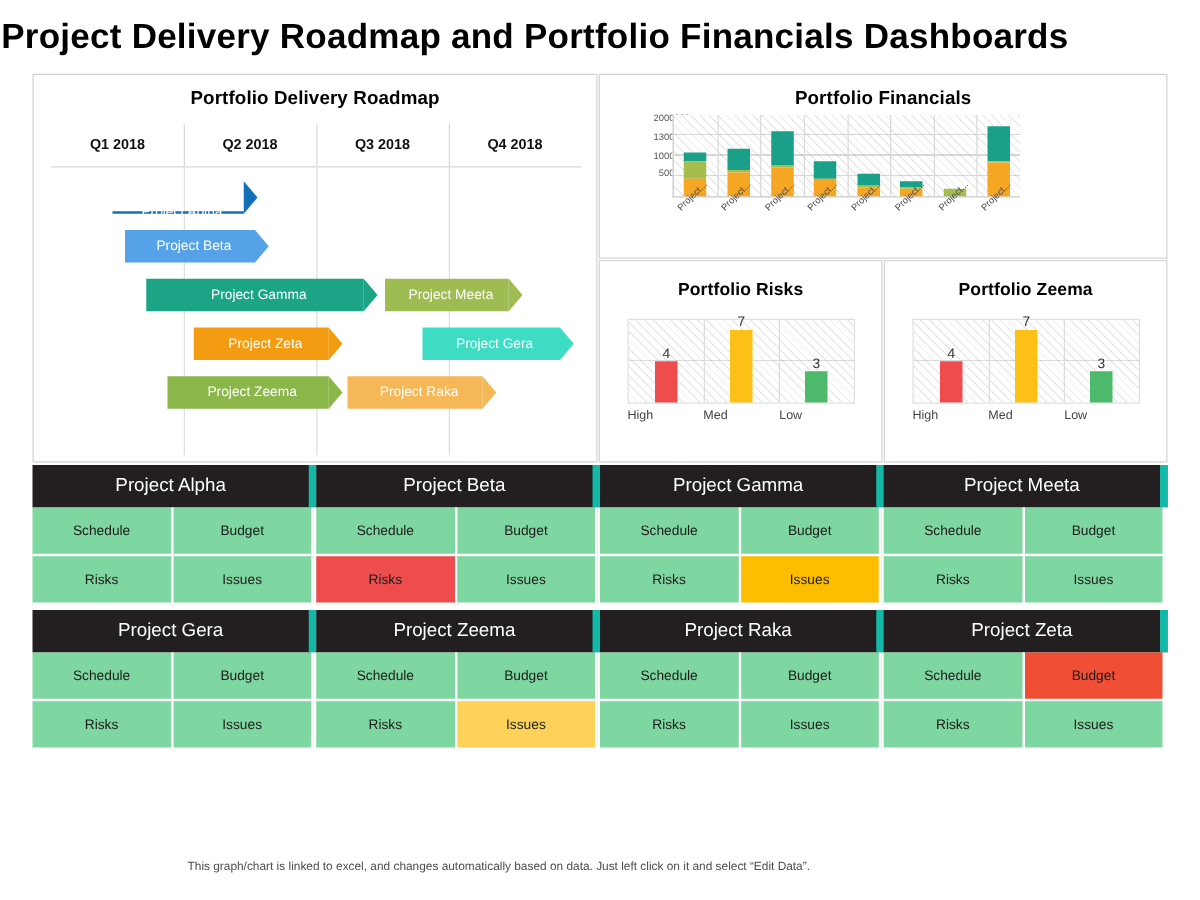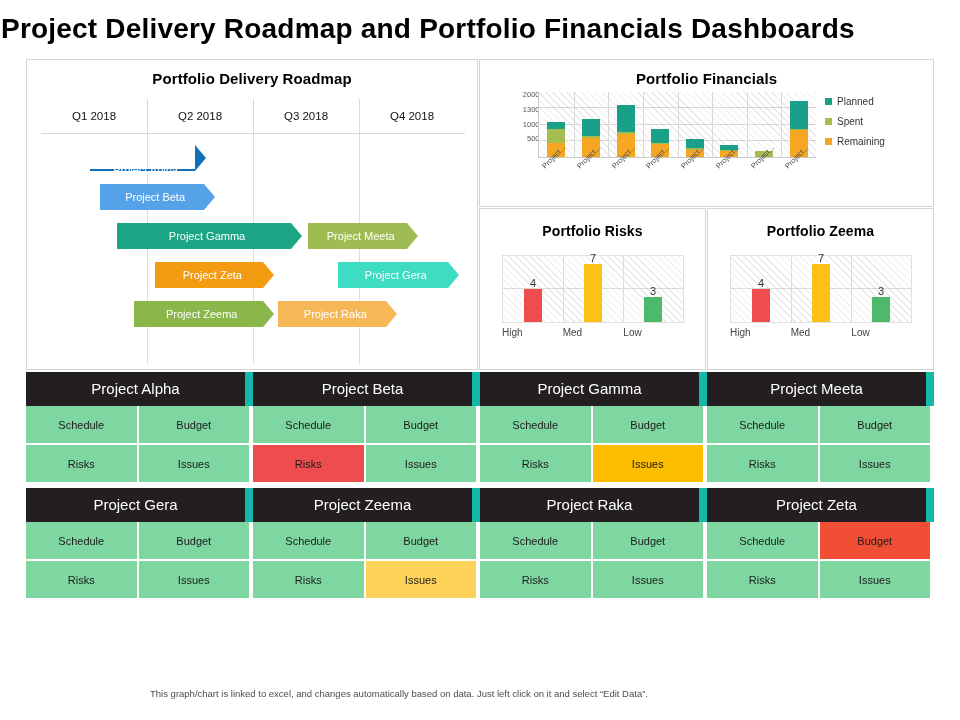--- a/index.html
+++ b/index.html
@@ -26,21 +26,21 @@
 
   .panel-title{
     text-align:center;font-size:15px;font-weight:bold;color:#000;
     padding-top:10px;letter-spacing:.1px;
   }
   #risks-panel .panel-title,#issues-panel .panel-title{font-size:14px;padding-top:14px;}
 
   
   .rm-body{position:absolute;left:0;top:33px;width:450px;height:277px;}
   .rm-quarters{position:absolute;left:14px;top:8px;width:424px;height:30px;display:flex;}
-  .rm-q{flex:1;text-align:center;font-size:11.5px;font-weight:normal;color:#111;
+  .rm-q{flex:1;text-align:center;font-size:11.5px;font-weight:bold;color:#111;
         line-height:30px;position:relative;}
   .rm-q + .rm-q:before{content:"";position:absolute;left:0;top:-2px;bottom:-2px;width:1px;background:#d9d9d9;}
   .rm-hrule{position:absolute;left:14px;top:40px;width:424px;height:1px;background:#d9d9d9;}
 
   .rm-lanes{position:absolute;left:14px;top:41px;width:424px;height:230px;}
   .rm-vline{position:absolute;top:0;bottom:0;width:1px;background:#dedede;}
 
   .arrow{
     position:absolute;height:26px;line-height:26px;
     color:#ffffff;font-size:11px;white-space:nowrap;
@@ -110,21 +110,21 @@
   .mini-xlabels{position:absolute;left:22px;top:78px;width:182px;display:flex;}
   .mini-xl{flex:1;font-size:10px;color:#444;}
 
   
   .status-grid{position:absolute;left:26px;top:372px;width:908px;}
   .sg-row{display:flex;}
   .sg-proj{width:227px;box-sizing:border-box;}
   .sg-head{
     background:#231f20;color:#ffffff;text-align:center;
     font-size:15px;height:34px;line-height:34px;
-    border-right:8px solid #14b8a6;box-sizing:border-box;white-space:nowrap;
+    border-right:6px solid #14b8a6;box-sizing:border-box;white-space:nowrap;
   }
   .sg-cells{display:flex;flex-wrap:wrap;border-right:2px solid #ffffff;box-sizing:border-box;}
   .sg-cell{
     width:50%;height:39px;box-sizing:border-box;
     display:flex;align-items:center;justify-content:center;
     font-size:11px;color:#1c1c1c;
     border:2px solid #ffffff;border-top:none;border-left:none;
   }
   .sg-gap{height:4px;background:#ffffff;}
 
@@ -292,34 +292,20 @@
           <div class="fin-xl">
             <span>Project...</span>
           </div>
           <div class="fin-xl">
             <span>Project...</span>
           </div>
           <div class="fin-xl">
             <span>Project...</span>
           </div>
         </div>
-      <div class="fin-legend" id="fin-legend">
-          <div class="leg-row">
-            <span class="leg-sw" style="background: rgb(26, 160, 136);"></span>
-            <span class="leg-tx">Planned</span>
-          </div>
-          <div class="leg-row">
-            <span class="leg-sw" style="background: rgb(165, 189, 78);"></span>
-            <span class="leg-tx">Spent</span>
-          </div>
-          <div class="leg-row">
-            <span class="leg-sw" style="background: rgb(245, 166, 35);"></span>
-            <span class="leg-tx">Remaining</span>
-          </div>
-        </div>
     </div>
   </div>
 
   <div class="panel" id="risks-panel">
     <div class="panel-title">Portfolio Risks</div>
     <div class="mini-body">
       <div class="mini-plot" id="risks-plot">
           <div class="mini-col">
             <div class="mini-val" style="bottom: 50%;">4</div>
             <div class="mini-bar" style="background: rgb(239, 77, 77); height: 50%;"></div>

